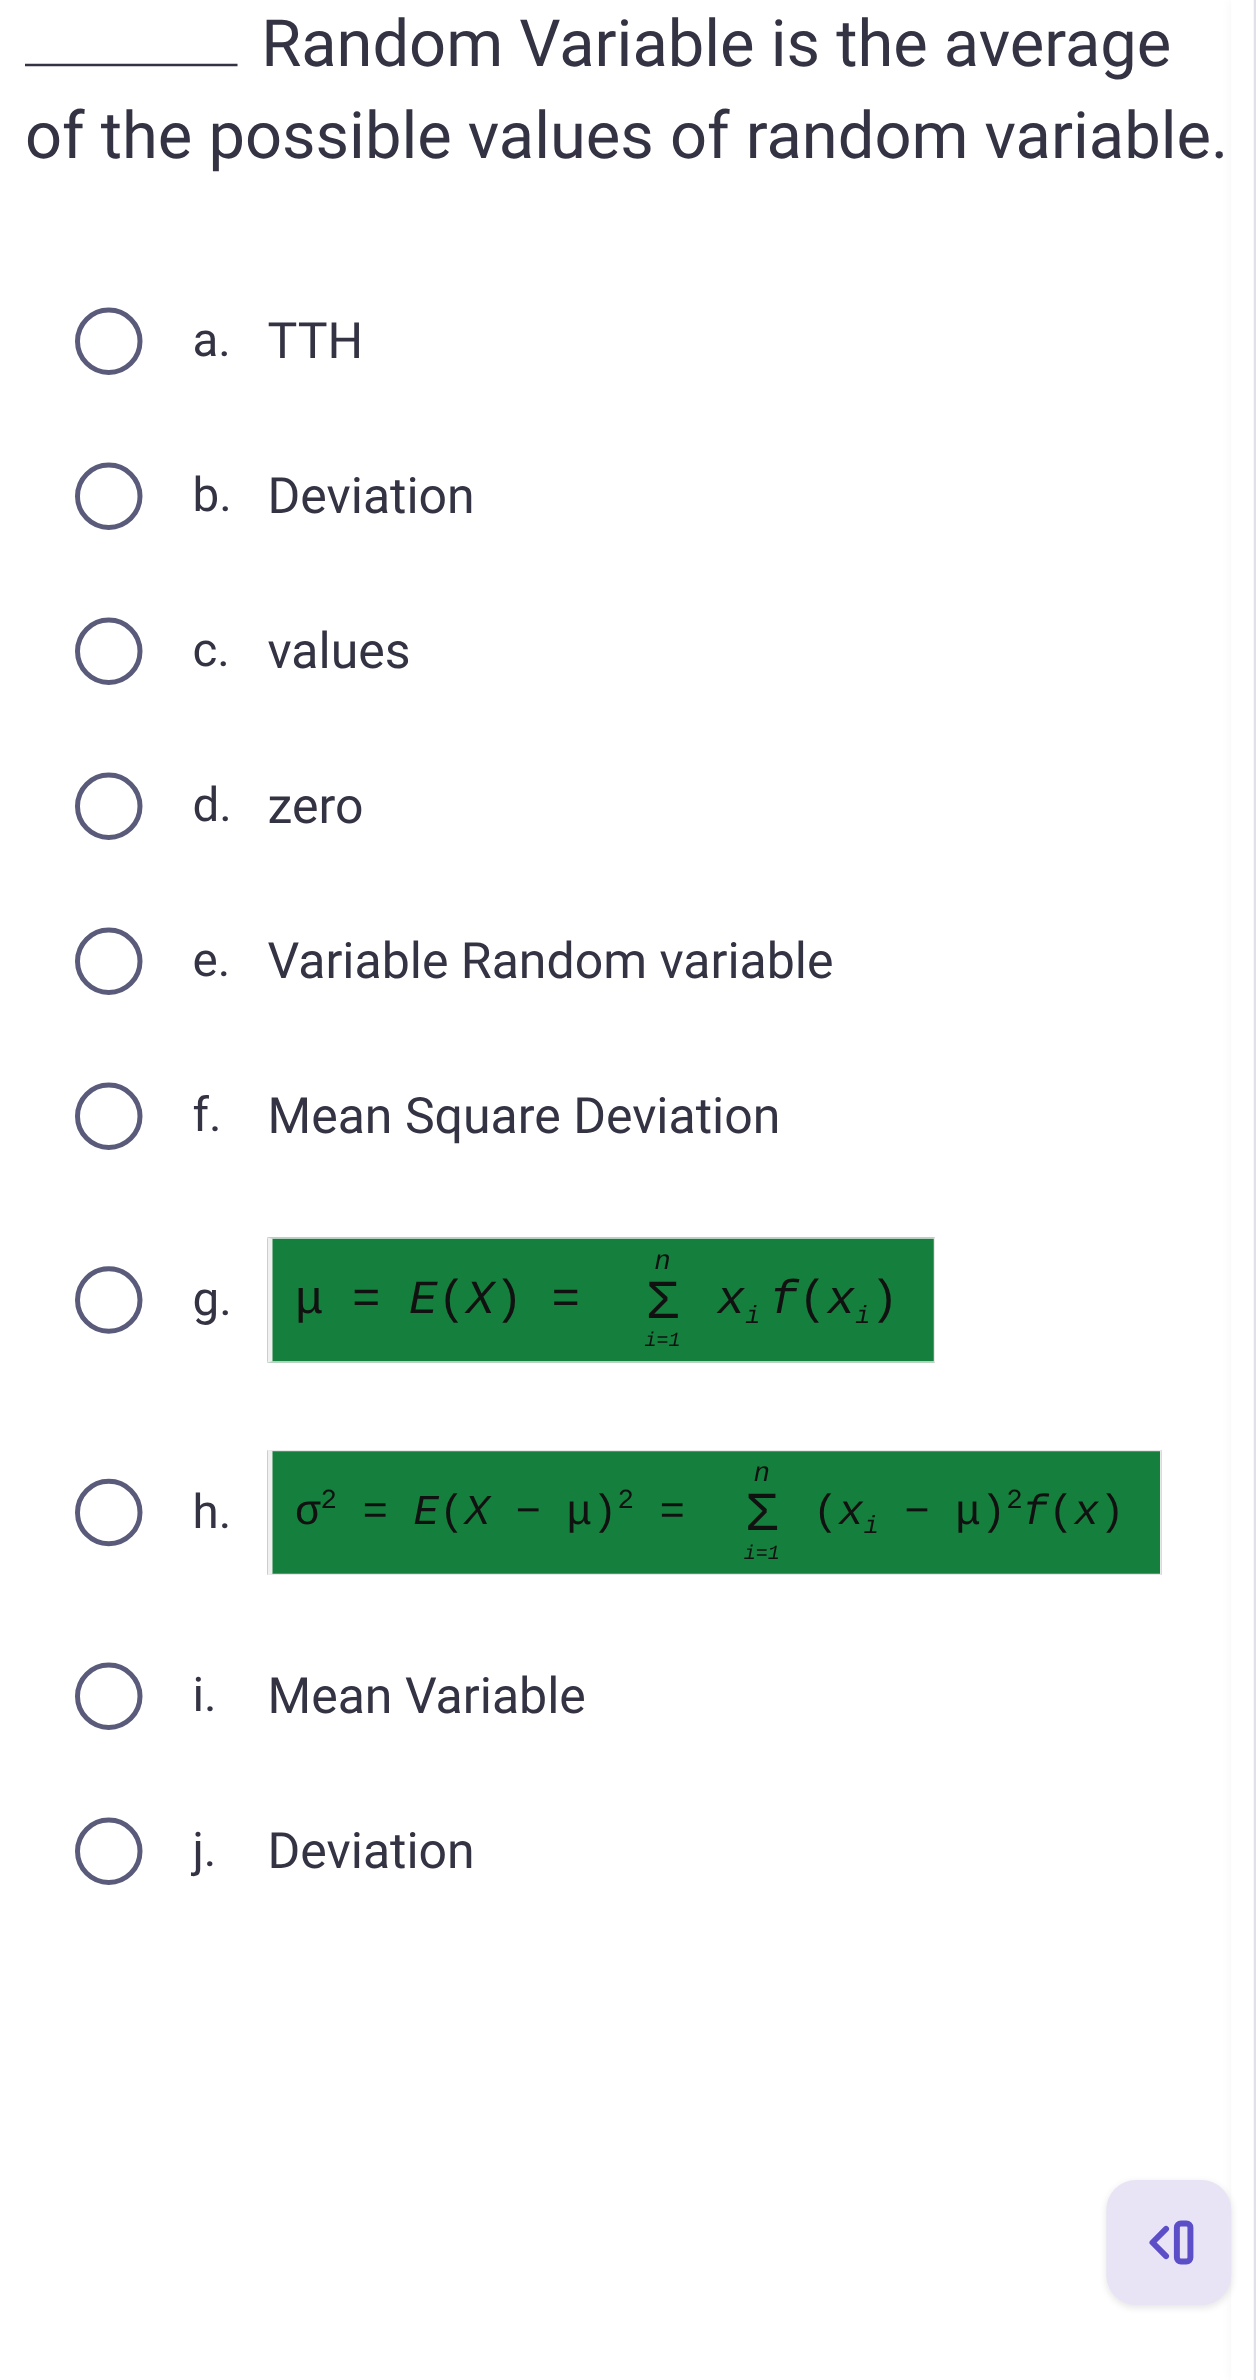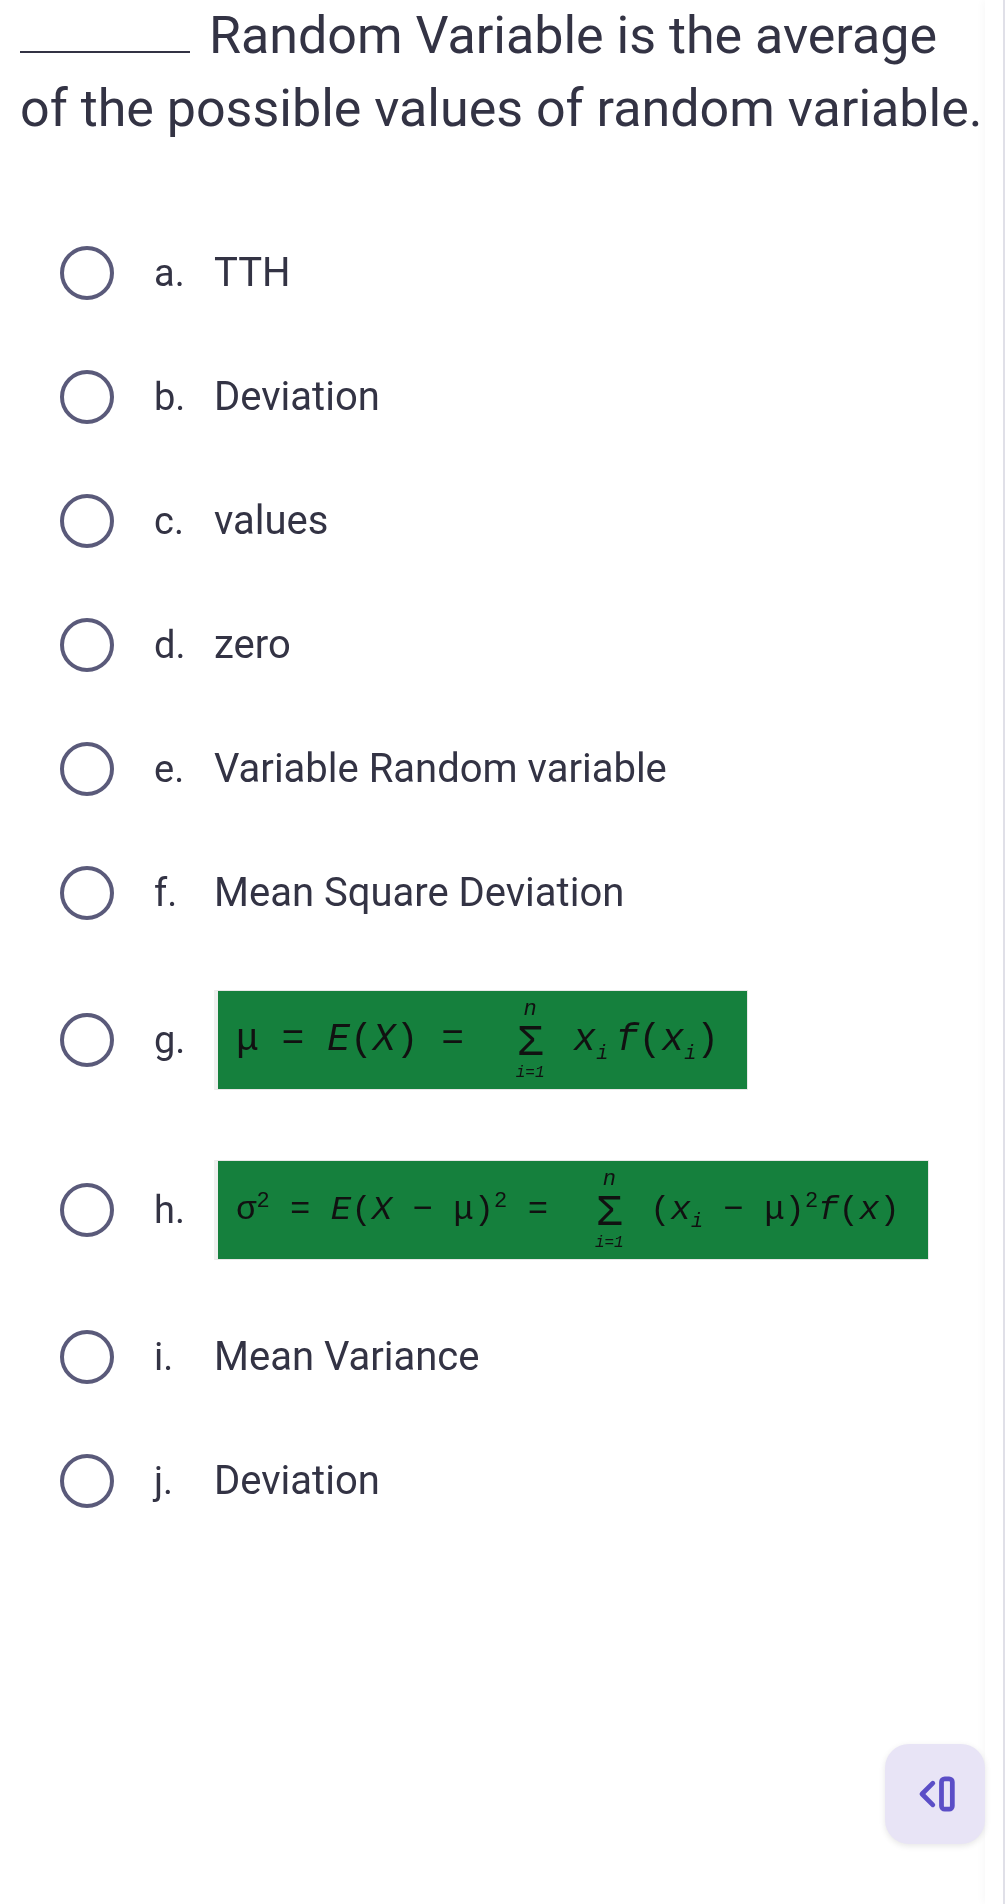--- a/index.html
+++ b/index.html
@@ -185,21 +185,21 @@
             <span class="bot">i=1</span>
           </span>
         (<span class="ital">x</span><span class="sub">i</span>&nbsp;−&nbsp;μ)<span class="sup">2</span><span class="ital">f</span>(<span class="ital">x</span>)
       </span>
     </div>
   </div>
 
   <div class="option">
     <div class="radio"></div>
     <div class="letter">i.</div>
-    <div class="answer">Mean Variance</div>
+    <div class="answer">Mean Variable</div>
   </div>
 
   <div class="option">
     <div class="radio"></div>
     <div class="letter">j.</div>
     <div class="answer">Deviation</div>
   </div>
 
 </div>
 

